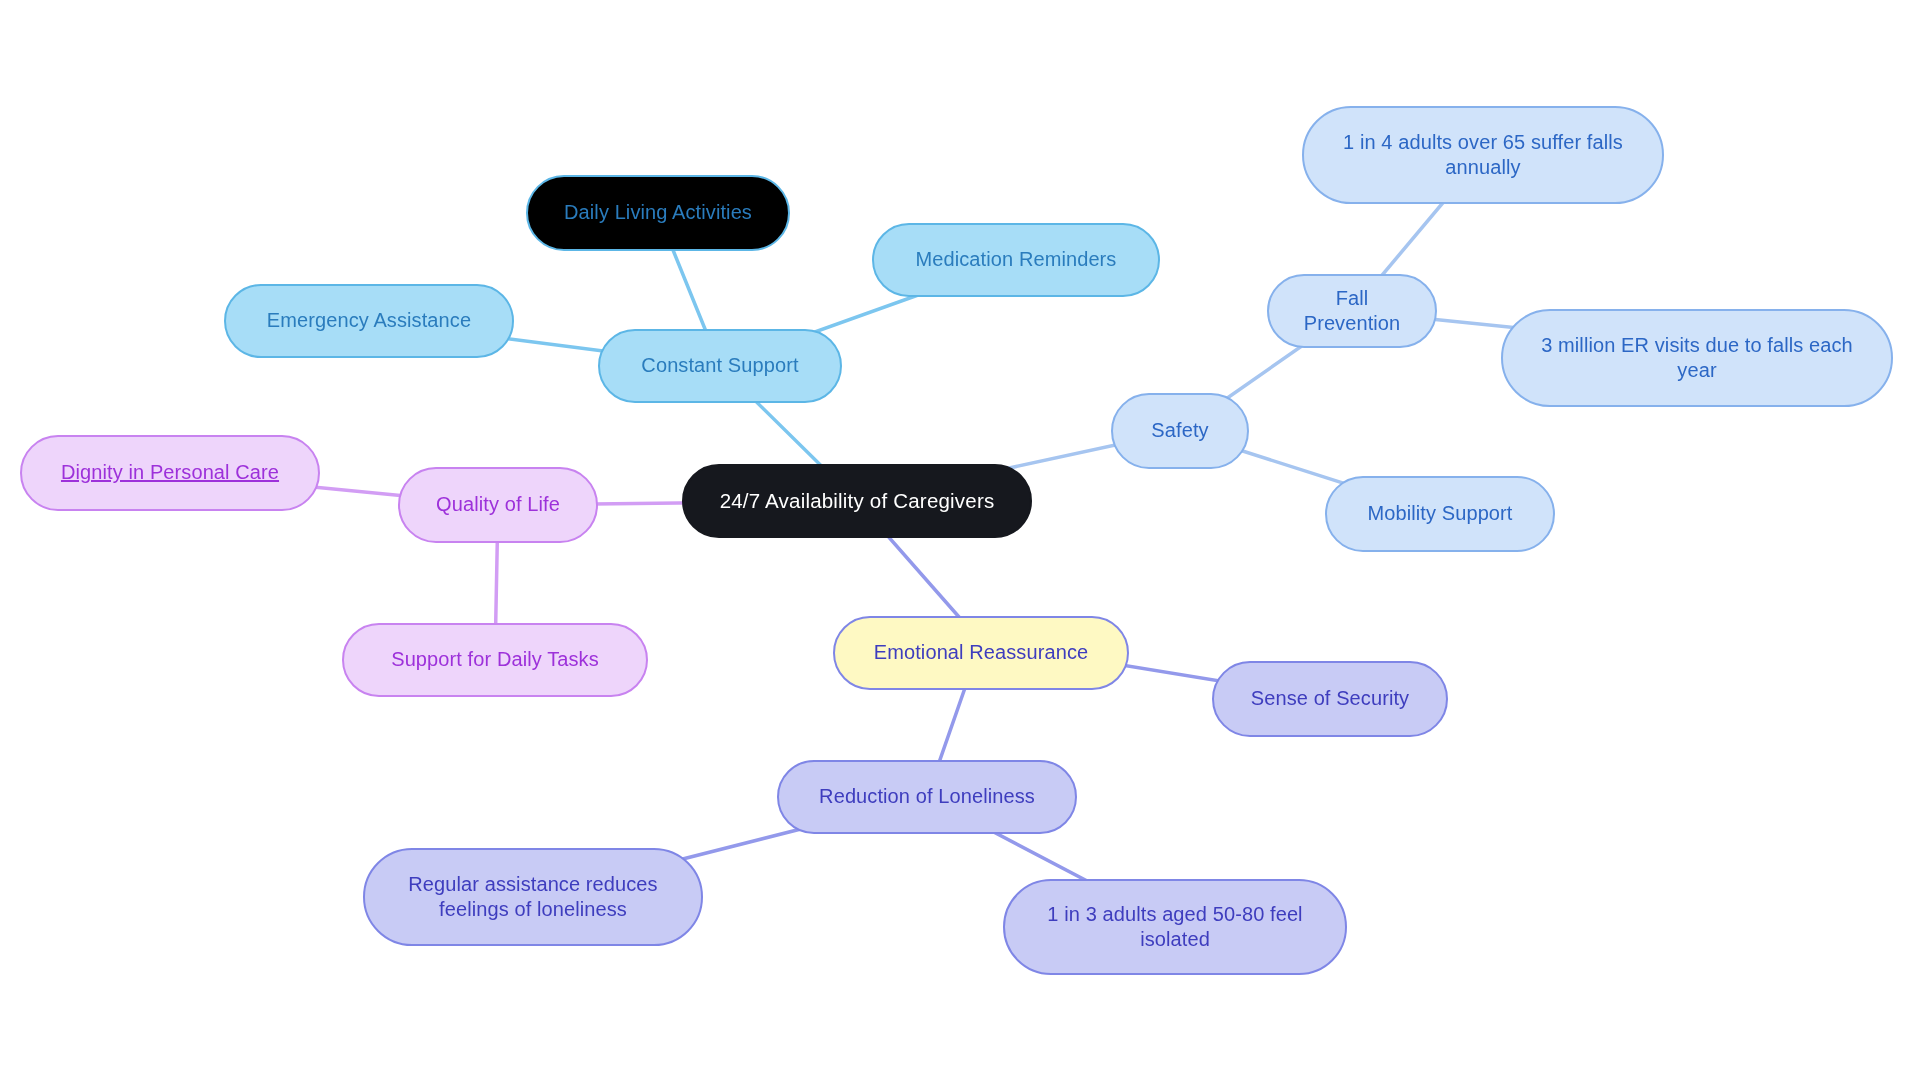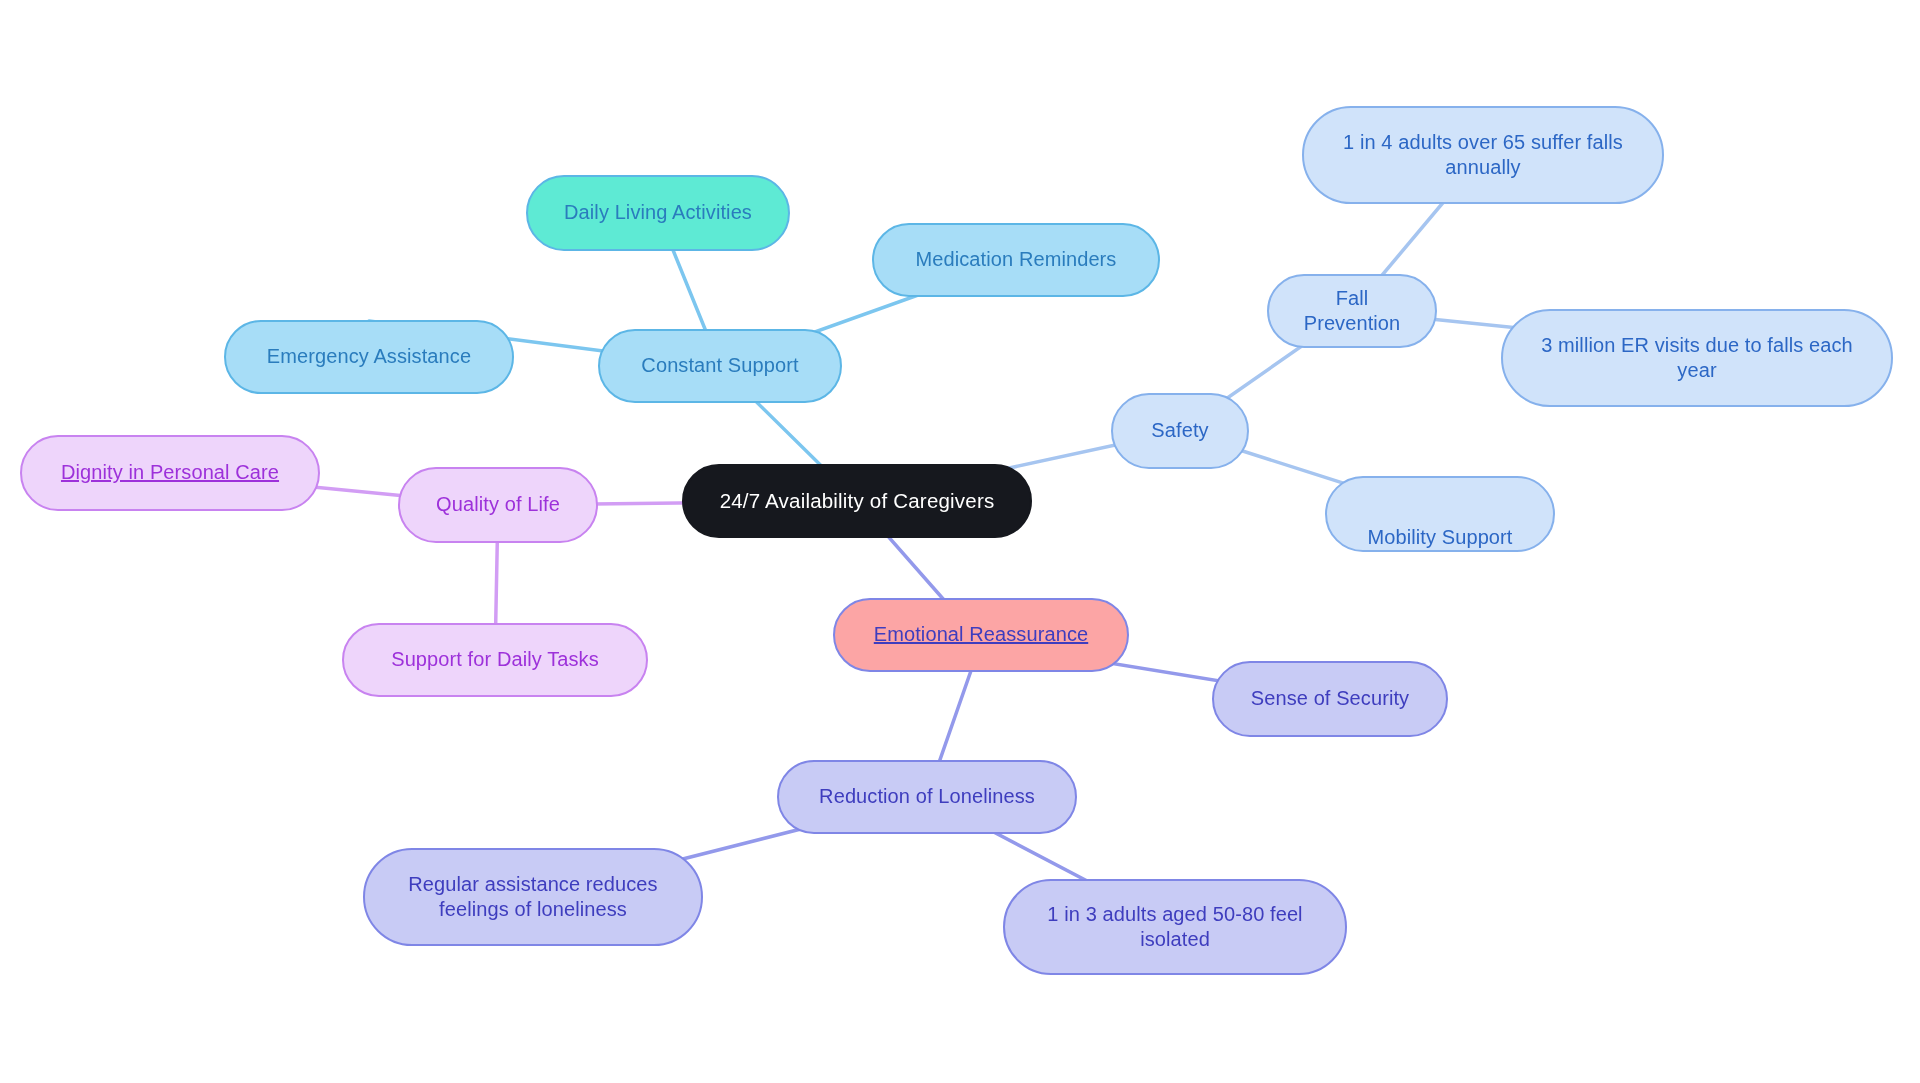--- a/index.html
+++ b/index.html
@@ -66,54 +66,54 @@
       <line x1="927" y1="797" x2="533" y2="897" stroke="#9399eb" stroke-width="3.5" stroke-linecap="round"></line>
       <line x1="927" y1="797" x2="1175" y2="927" stroke="#9399eb" stroke-width="3.5" stroke-linecap="round"></line>
     </svg>
   <div id="nodes">
       <div class="node root" style="left: 682px; top: 464px; width: 350px; min-height: 74px; background: rgb(22, 24, 30); border-color: rgb(22, 24, 30); color: rgb(255, 255, 255);">
         <span>24/7 Availability of Caregivers</span>
       </div>
       <div class="node" style="left: 598px; top: 329px; width: 244px; min-height: 74px; background: rgb(167, 221, 247); border-color: rgb(92, 182, 230); color: rgb(42, 124, 189);">
         <span>Constant Support</span>
       </div>
-      <div class="node" style="left: 526px; top: 175px; width: 264px; min-height: 76px; background: #5eead4; border-color: rgb(92, 182, 230); color: rgb(42, 124, 189);">
+      <div class="node" style="left: 526px; top: 175px; width: 264px; min-height: 76px; background: #000000; border-color: rgb(92, 182, 230); color: rgb(42, 124, 189);">
         <span>Daily Living Activities</span>
       </div>
       <div class="node" style="left: 872px; top: 223px; width: 288px; min-height: 74px; background: rgb(167, 221, 247); border-color: rgb(92, 182, 230); color: rgb(42, 124, 189);">
         <span>Medication Reminders</span>
       </div>
-      <div class="node" style="left: 224px; top: 284px; width: 290px; min-height: 74px; background: rgb(167, 221, 247); border-color: rgb(92, 182, 230); color: rgb(42, 124, 189); margin-top: 36px;">
+      <div class="node" style="left: 224px; top: 284px; width: 290px; min-height: 74px; background: rgb(167, 221, 247); border-color: rgb(92, 182, 230); color: rgb(42, 124, 189);">
         <span>Emergency Assistance</span>
       </div>
       <div class="node" style="left: 1111px; top: 393px; width: 138px; min-height: 76px; background: rgb(208, 227, 250); border-color: rgb(134, 177, 236); color: rgb(44, 103, 197);">
         <span>Safety</span>
       </div>
       <div class="node" style="left: 1267px; top: 274px; width: 170px; min-height: 74px; background: rgb(208, 227, 250); border-color: rgb(134, 177, 236); color: rgb(44, 103, 197);">
         <span>Fall Prevention</span>
       </div>
       <div class="node" style="left: 1302px; top: 106px; width: 362px; min-height: 98px; background: rgb(208, 227, 250); border-color: rgb(134, 177, 236); color: rgb(44, 103, 197);">
         <span>1 in 4 adults over 65 suffer falls annually</span>
       </div>
       <div class="node" style="left: 1501px; top: 297px; width: 392px; min-height: 98px; background: rgb(208, 227, 250); border-color: rgb(134, 177, 236); color: rgb(44, 103, 197); margin-top: 12px;">
         <span>3 million ER visits due to falls each year</span>
       </div>
-      <div class="node" style="left: 1325px; top: 476px; width: 230px; min-height: 76px; background: rgb(208, 227, 250); border-color: rgb(134, 177, 236); color: rgb(44, 103, 197); align-items: flex-end;">
+      <div class="node" style="left: 1325px; top: 476px; width: 230px; min-height: 76px; background: rgb(208, 227, 250); border-color: rgb(134, 177, 236); color: rgb(44, 103, 197);">
         <span>Mobility Support</span>
       </div>
       <div class="node" style="left: 398px; top: 467px; width: 200px; min-height: 76px; background: rgb(238, 213, 251); border-color: rgb(200, 131, 240); color: rgb(157, 49, 218);">
         <span>Quality of Life</span>
       </div>
       <div class="node" style="left: 20px; top: 435px; width: 300px; min-height: 76px; background: rgb(238, 213, 251); border-color: rgb(200, 131, 240); color: rgb(157, 49, 218); text-decoration: underline;">
         <span>Dignity in Personal Care</span>
       </div>
       <div class="node" style="left: 342px; top: 623px; width: 306px; min-height: 74px; background: rgb(238, 213, 251); border-color: rgb(200, 131, 240); color: rgb(157, 49, 218);">
         <span>Support for Daily Tasks</span>
       </div>
-      <div class="node" style="left: 833px; top: 598px; width: 296px; min-height: 74px; background: #fca5a5; border-color: rgb(127, 134, 230); color: rgb(62, 61, 190); text-decoration: underline;">
+      <div class="node" style="left: 833px; top: 616px; width: 296px; min-height: 74px; background: #fef9c3; border-color: rgb(127, 134, 230); color: rgb(62, 61, 190);">
         <span>Emotional Reassurance</span>
       </div>
       <div class="node" style="left: 1212px; top: 661px; width: 236px; min-height: 76px; background: rgb(200, 203, 245); border-color: rgb(127, 134, 230); color: rgb(62, 61, 190);">
         <span>Sense of Security</span>
       </div>
       <div class="node" style="left: 777px; top: 760px; width: 300px; min-height: 74px; background: rgb(200, 203, 245); border-color: rgb(127, 134, 230); color: rgb(62, 61, 190);">
         <span>Reduction of Loneliness</span>
       </div>
       <div class="node" style="left: 363px; top: 848px; width: 340px; min-height: 98px; background: rgb(200, 203, 245); border-color: rgb(127, 134, 230); color: rgb(62, 61, 190); justify-content: flex-end;">
         <span>Regular assistance reduces feelings of loneliness</span>

